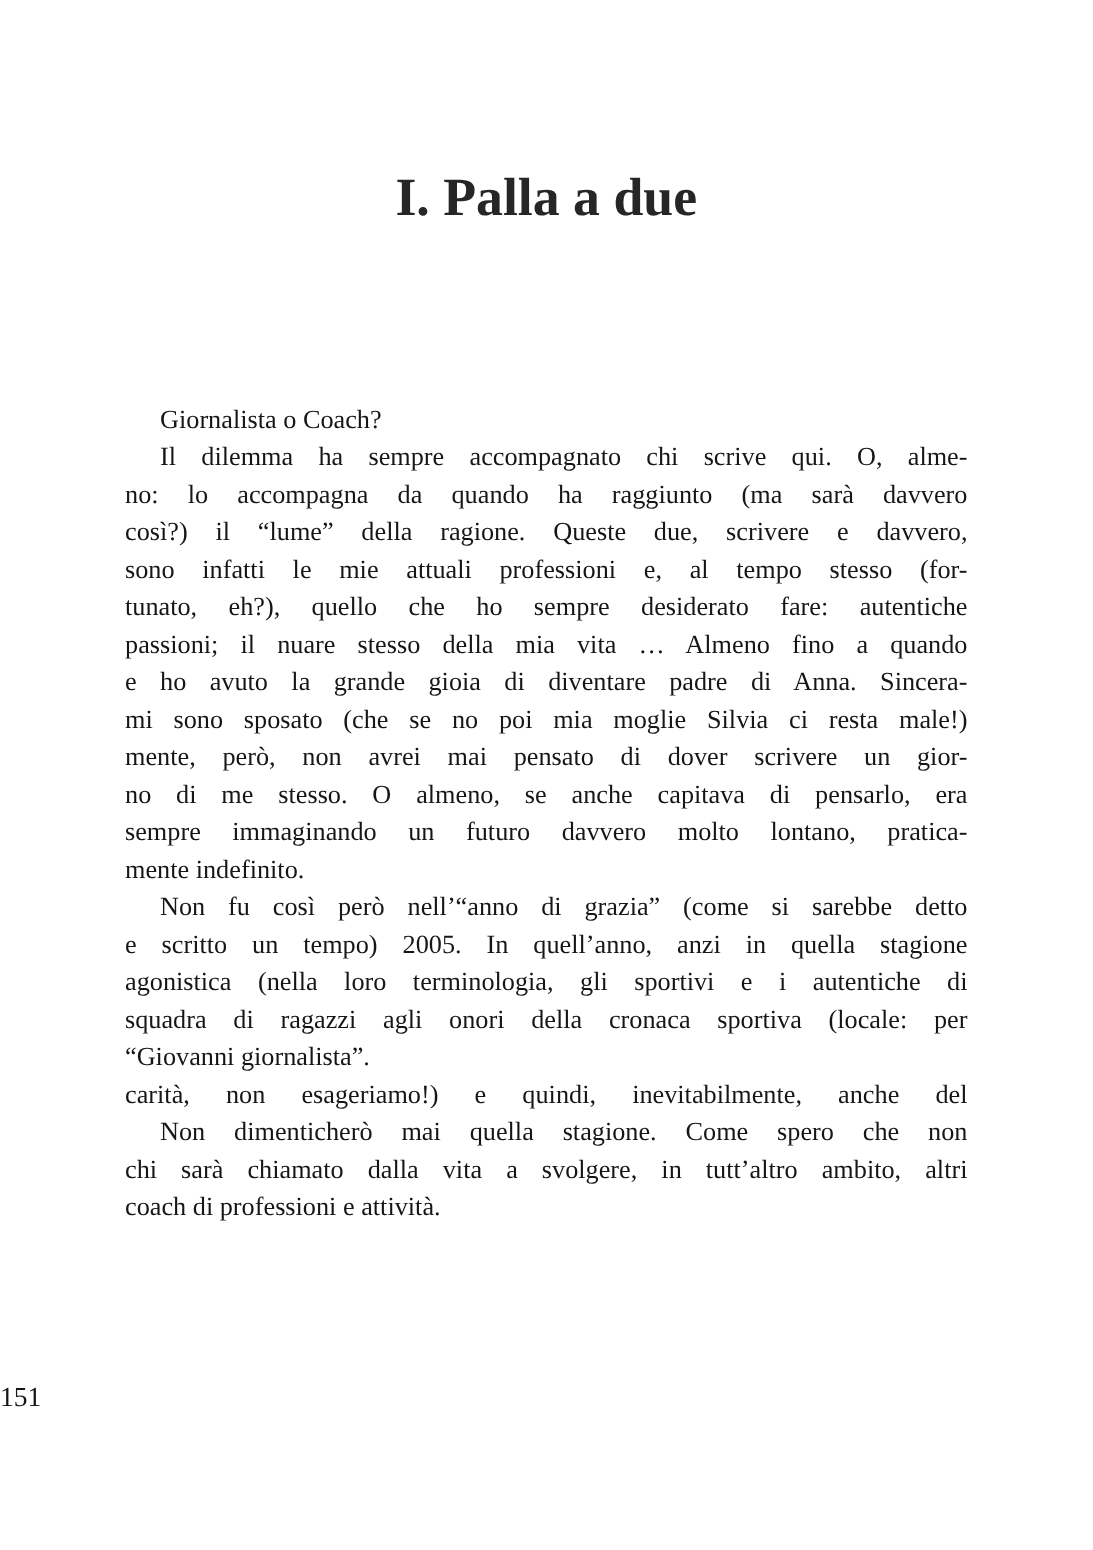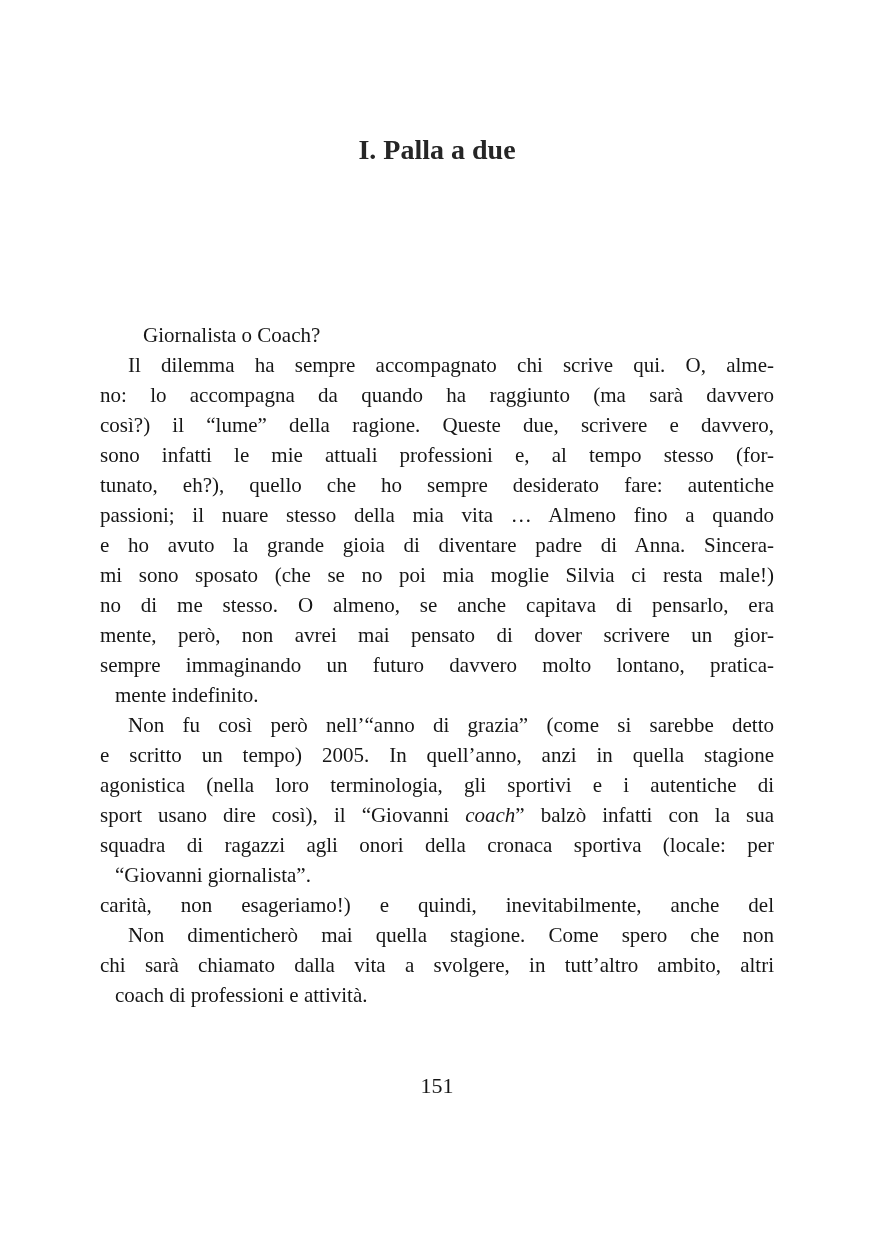--- a/index.html
+++ b/index.html
@@ -16,21 +16,21 @@
     color: #1b1b1b;
     overflow: hidden;
   }
   .chapter-title {
     position: absolute;
     top: 134px;
     left: 0;
     width: 100%;
     margin: 0;
     text-align: center;
-    font-size: 28px;
+    font-size: 43px;
     font-weight: 700;
     color: #262626;
     letter-spacing: 0px;
   }
   .body-text {
     position: absolute;
     top: 320px;
     left: 100px;
     width: 674px;
     font-size: 21px;
@@ -40,34 +40,33 @@
   .paragraph {
     margin: 0;
   }
   .line {
     text-align: justify;
     text-align-last: justify;
     white-space: normal;
   }
   .line.last {
     text-align-last: left;
-    margin-left: 15px;
   }
   .line.first {
     text-indent: 28px;
   }
   .italic {
     font-style: italic;
   }
   .page-number {
     position: absolute;
-    top: 1073px;
+    top: 1105px;
     left: 0;
     width: 100%;
-    text-align: center;
+    text-align: left;
     font-size: 22px;
     color: #161616;
   }
 </style>
 </head>
 <body>
 
 <div class="page">
   <h1 class="chapter-title">I. Palla a due</h1>
 
@@ -77,30 +76,29 @@
       </div>
       <div class="paragraph">
         <div class="line first"><span>Il dilemma ha sempre accompagnato chi scrive qui. O, alme-</span></div>
         <div class="line"><span>no: lo accompagna da quando ha raggiunto (ma sarà davvero</span></div>
         <div class="line"><span>così?) il “lume” della ragione. Queste due, scrivere e davvero,</span></div>
         <div class="line"><span>sono infatti le mie attuali professioni e, al tempo stesso (for-</span></div>
         <div class="line"><span>tunato, eh?), quello che ho sempre desiderato fare: autentiche</span></div>
         <div class="line"><span>passioni; il nuare stesso della mia vita … Almeno fino a quando</span></div>
         <div class="line"><span>e ho avuto la grande gioia di diventare padre di Anna. Sincera-</span></div>
         <div class="line"><span>mi sono sposato (che se no poi mia moglie Silvia ci resta male!)</span></div>
+        <div class="line"><span>mente, però, non avrei mai pensato di dover scrivere un gior-</span></div>
         <div class="line"><span>no di me stesso. O almeno, se anche capitava di pensarlo, era</span></div>
-        <div class="line"><span>mente, però, non avrei mai pensato di dover scrivere un gior-</span></div>
         <div class="line"><span>sempre immaginando un futuro davvero molto lontano, pratica-</span></div>
         <div class="line last"><span>mente indefinito.</span></div>
       </div>
       <div class="paragraph">
         <div class="line first"><span>Non fu così però nell’“anno di grazia” (come si sarebbe detto</span></div>
         <div class="line"><span>e scritto un tempo) 2005. In quell’anno, anzi in quella stagione</span></div>
         <div class="line"><span>agonistica (nella loro terminologia, gli sportivi e i autentiche di</span></div>
-        <div class="line"><span>sport usano dire così), il “Giovanni </span><span class="italic">coach</span><span>” balzò infatti con la sua</span></div>
         <div class="line"><span>squadra di ragazzi agli onori della cronaca sportiva (locale: per</span></div>
         <div class="line last"><span>“Giovanni giornalista”.</span></div>
         <div class="line"><span>carità, non esageriamo!) e quindi, inevitabilmente, anche del</span></div>
       </div>
       <div class="paragraph">
         <div class="line first"><span>Non dimenticherò mai quella stagione. Come spero che non</span></div>
         <div class="line"><span>chi sarà chiamato dalla vita a svolgere, in tutt’altro ambito, altri</span></div>
         <div class="line last"><span>coach di professioni e attività.</span></div>
       </div>
     </div>

